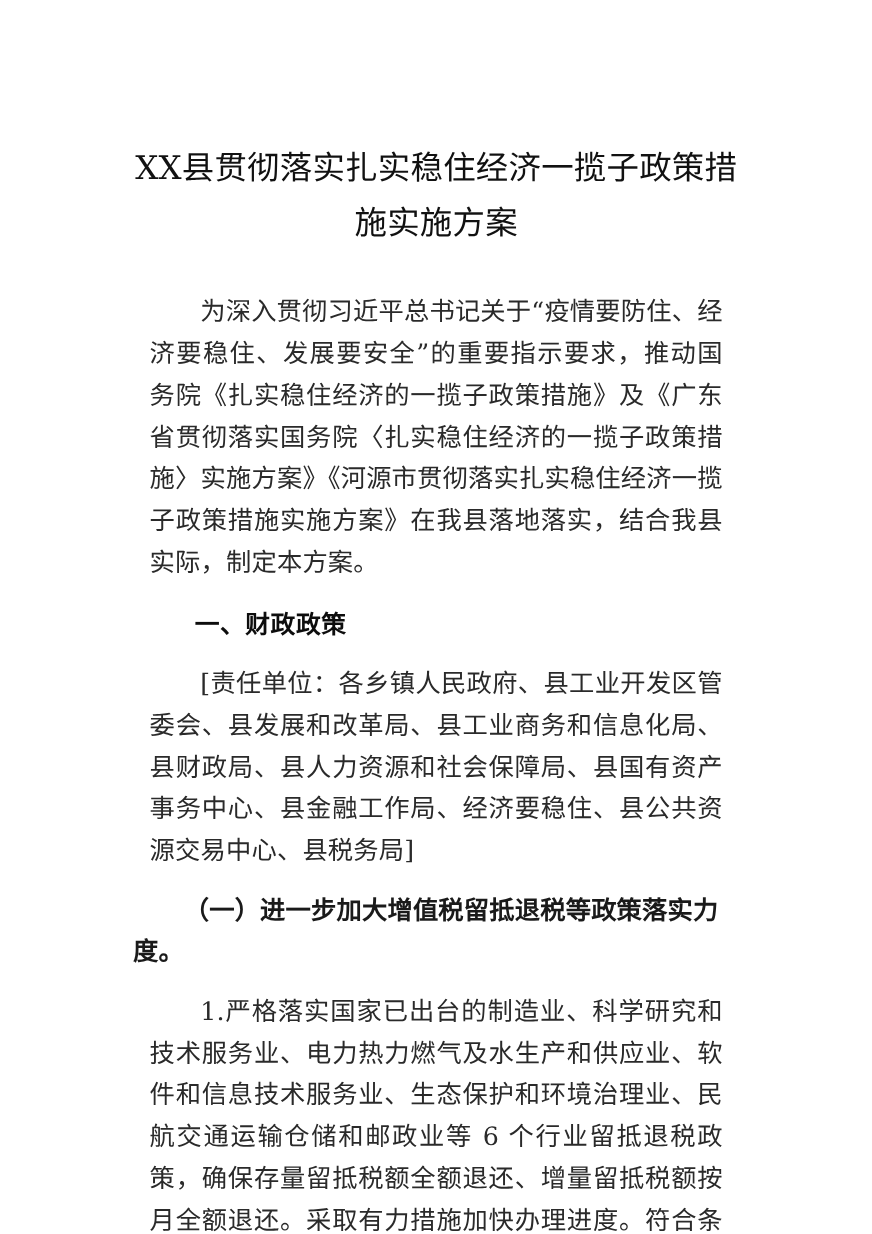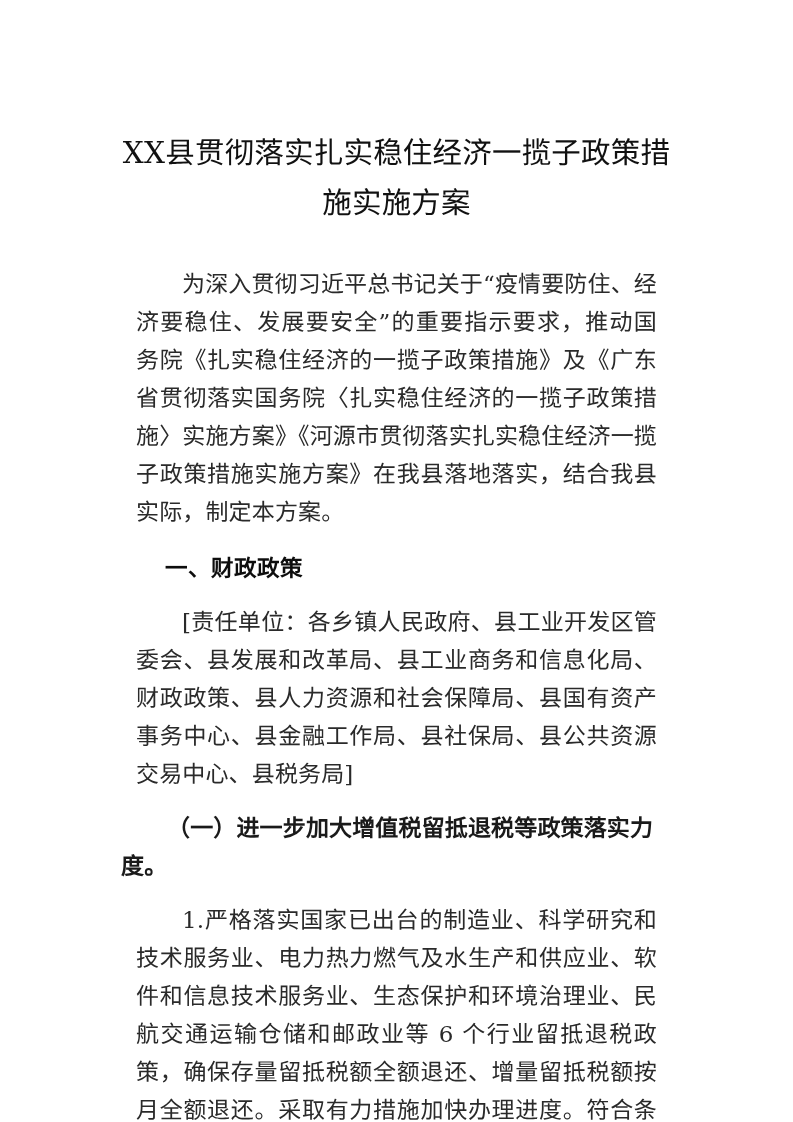--- a/index.html
+++ b/index.html
@@ -59,21 +59,21 @@
     text-indent: 2em;
     letter-spacing: 0.15px;
   }
 
   .para.first-body {
     margin-top: 37px;
   }
 
   
   .section-heading {
-    margin: 0;
+    margin: 12px;
     padding-top: 2px;
     font-family: "DejaVu Sans", "Liberation Sans", sans-serif;
     font-size: 22.5px;
     line-height: 38px;
     font-weight: 700;
     color: #0d0d0d;
     text-indent: 2em;
     letter-spacing: 0.5px;
   }
 
@@ -99,20 +99,20 @@
 
 <div class="page">
   <div class="content">
 
     <h1 class="doc-title">XX县贯彻落实扎实稳住经济一揽子政策措施实施方案</h1>
 
     <p class="para first-body">为深入贯彻习近平总书记关于“疫情要防住、经济要稳住、发展要安全”的重要指示要求，推动国务院《扎实稳住经济的一揽子政策措施》及《广东省贯彻落实国务院〈扎实稳住经济的一揽子政策措施〉实施方案》《河源市贯彻落实扎实稳住经济一揽子政策措施实施方案》在我县落地落实，结合我县实际，制定本方案。</p>
 
     <h2 class="section-heading">一、财政政策</h2>
 
-    <p class="para resp">[责任单位：各乡镇人民政府、县工业开发区管委会、县发展和改革局、县工业商务和信息化局、财政政策、县人力资源和社会保障局、县国有资产事务中心、县金融工作局、县社保局、县公共资源交易中心、县税务局]</p>
+    <p class="para resp">[责任单位：各乡镇人民政府、县工业开发区管委会、县发展和改革局、县工业商务和信息化局、县财政局、县人力资源和社会保障局、县国有资产事务中心、县金融工作局、经济要稳住、县公共资源交易中心、县税务局]</p>
 
     <h3 class="sub-heading">（一）进一步加大增值税留抵退税等政策落实力度。</h3>
 
     <p class="para">1.严格落实国家已出台的制造业、科学研究和技术服务业、电力热力燃气及水生产和供应业、软件和信息技术服务业、生态保护和环境治理业、民航交通运输仓储和邮政业等 6 个行业留抵退税政策，确保存量留抵税额全额退还、增量留抵税额按月全额退还。采取有力措施加快办理进度。符合条件的制造业等行业中型企业、大型企业，可以分别自 2022 年 5 月、6 月纳税申报期起向主管税务机关申请一次性退还存量留抵税额。</p>
 
   </div>
 </div>
 
 </body></html>

